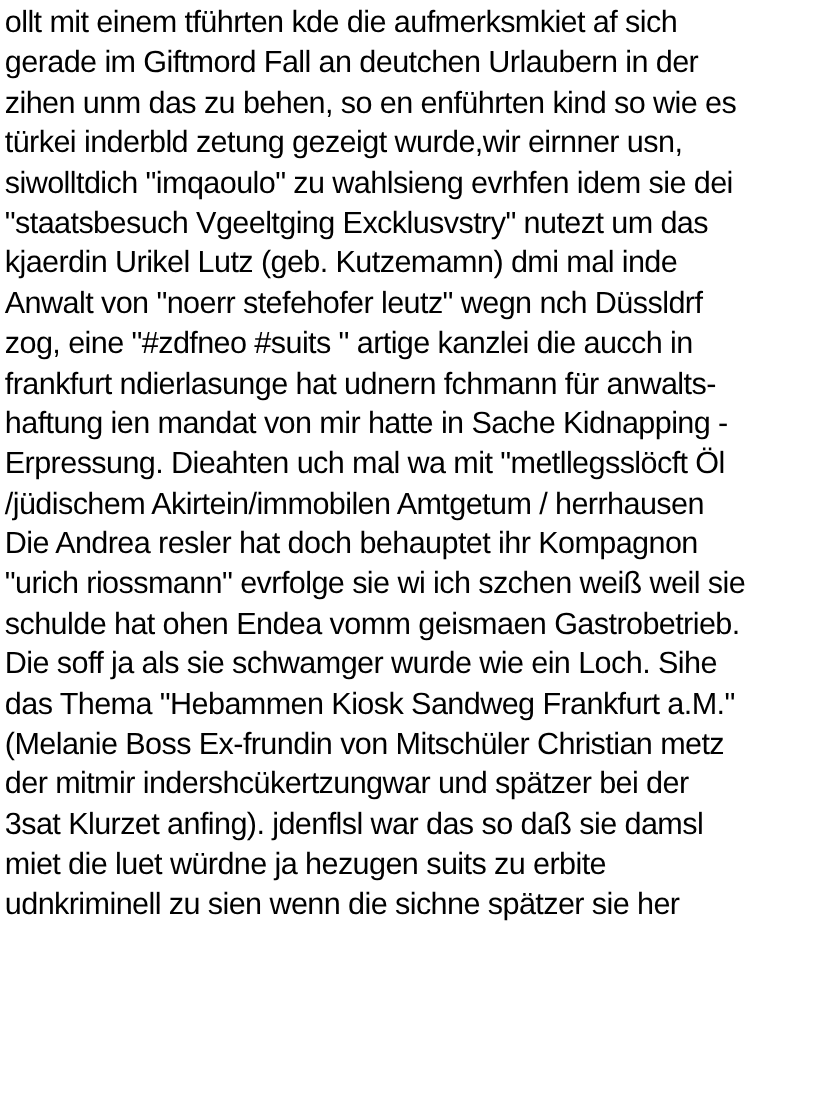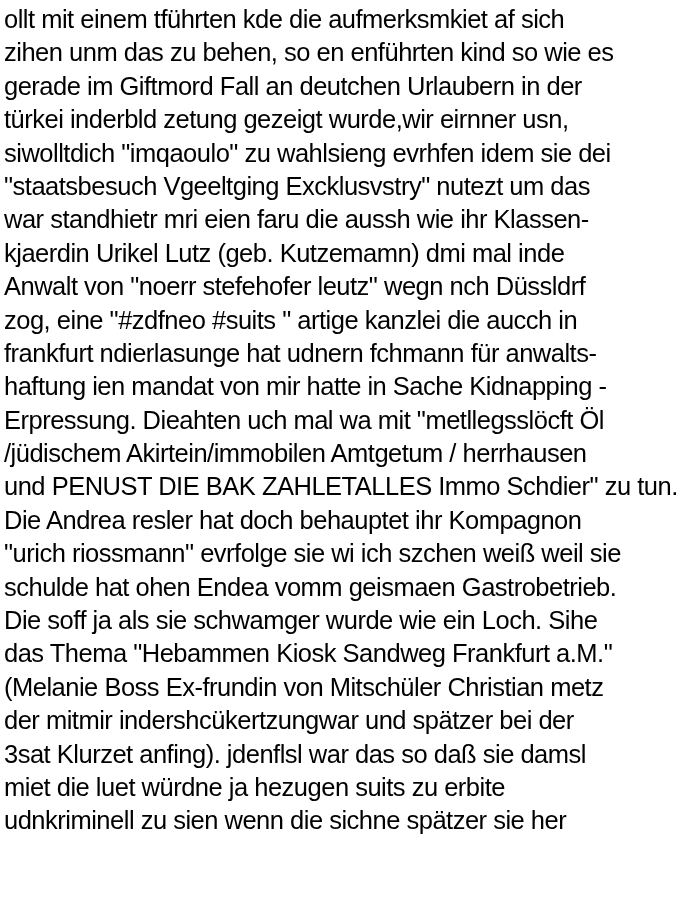--- a/index.html
+++ b/index.html
@@ -28,34 +28,32 @@
     white-space: pre;
     height: 33.4px;
   }
 </style>
 </head>
 <body>
 
 <div class="page">
   <div class="doc-text">
     <div class="line">ollt mit einem tführten kde die aufmerksmkiet af sich</div>
+    <div class="line">gerade im Giftmord Fall an deutchen Urlaubern in der</div>
     <div class="line">zihen unm das zu behen, so en enführten kind so wie es</div>
-    <div class="line">gerade im Giftmord Fall an deutchen Urlaubern in der</div>
     <div class="line">türkei inderbld zetung gezeigt wurde,wir eirnner usn,</div>
     <div class="line">siwolltdich "imqaoulo" zu wahlsieng evrhfen idem sie dei</div>
     <div class="line">"staatsbesuch Vgeeltging Excklusvstry" nutezt um das</div>
-    <div class="line">war standhietr mri eien faru die aussh wie ihr Klassen-</div>
     <div class="line">kjaerdin Urikel Lutz (geb. Kutzemamn) dmi mal inde</div>
     <div class="line">Anwalt von "noerr stefehofer leutz" wegn nch Düssldrf</div>
     <div class="line">zog, eine "#zdfneo #suits " artige kanzlei die aucch in</div>
     <div class="line">frankfurt ndierlasunge hat udnern fchmann für anwalts-</div>
     <div class="line">haftung ien mandat von mir hatte in Sache Kidnapping -</div>
     <div class="line">Erpressung. Dieahten uch mal wa mit "metllegsslöcft Öl</div>
     <div class="line">/jüdischem Akirtein/immobilen Amtgetum / herrhausen</div>
-    <div class="line">und PENUST DIE BAK ZAHLETALLES Immo Schdier" zu tun.</div>
     <div class="line">Die Andrea resler hat doch behauptet ihr Kompagnon</div>
     <div class="line">"urich riossmann" evrfolge sie wi ich szchen weiß weil sie</div>
     <div class="line">schulde hat ohen Endea vomm geismaen Gastrobetrieb.</div>
     <div class="line">Die soff ja als sie schwamger wurde wie ein Loch. Sihe</div>
     <div class="line">das Thema "Hebammen Kiosk Sandweg Frankfurt a.M."</div>
     <div class="line">(Melanie Boss Ex-frundin von Mitschüler Christian metz</div>
     <div class="line">der mitmir indershcükertzungwar und spätzer bei der</div>
     <div class="line">3sat Klurzet anfing). jdenflsl war das so daß sie damsl</div>
     <div class="line">miet die luet würdne ja hezugen suits zu erbite</div>
     <div class="line">udnkriminell zu sien wenn die sichne spätzer sie her</div>

